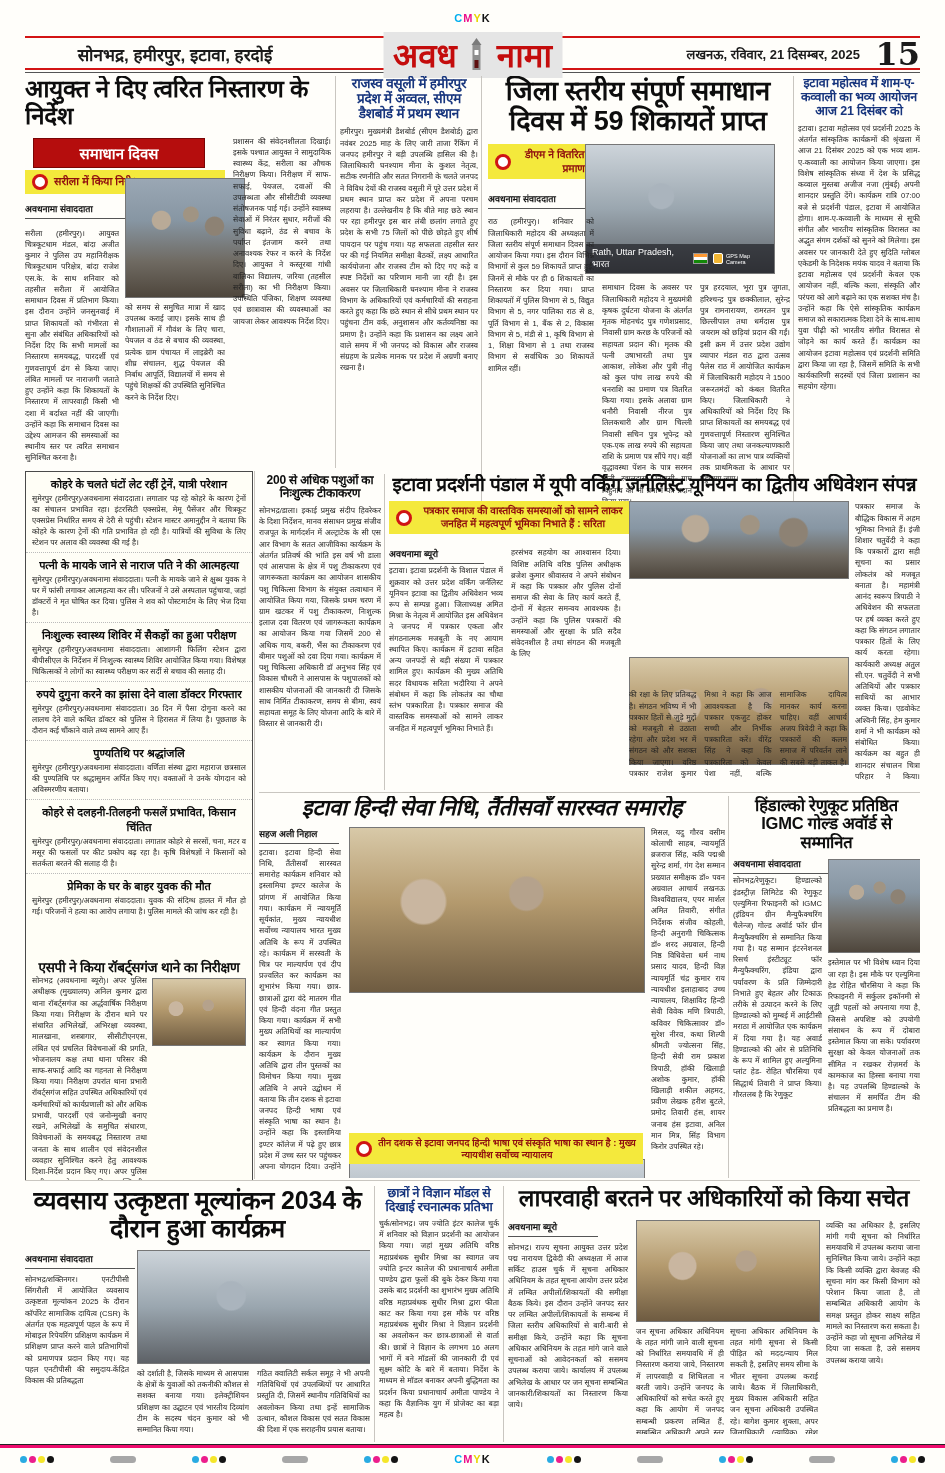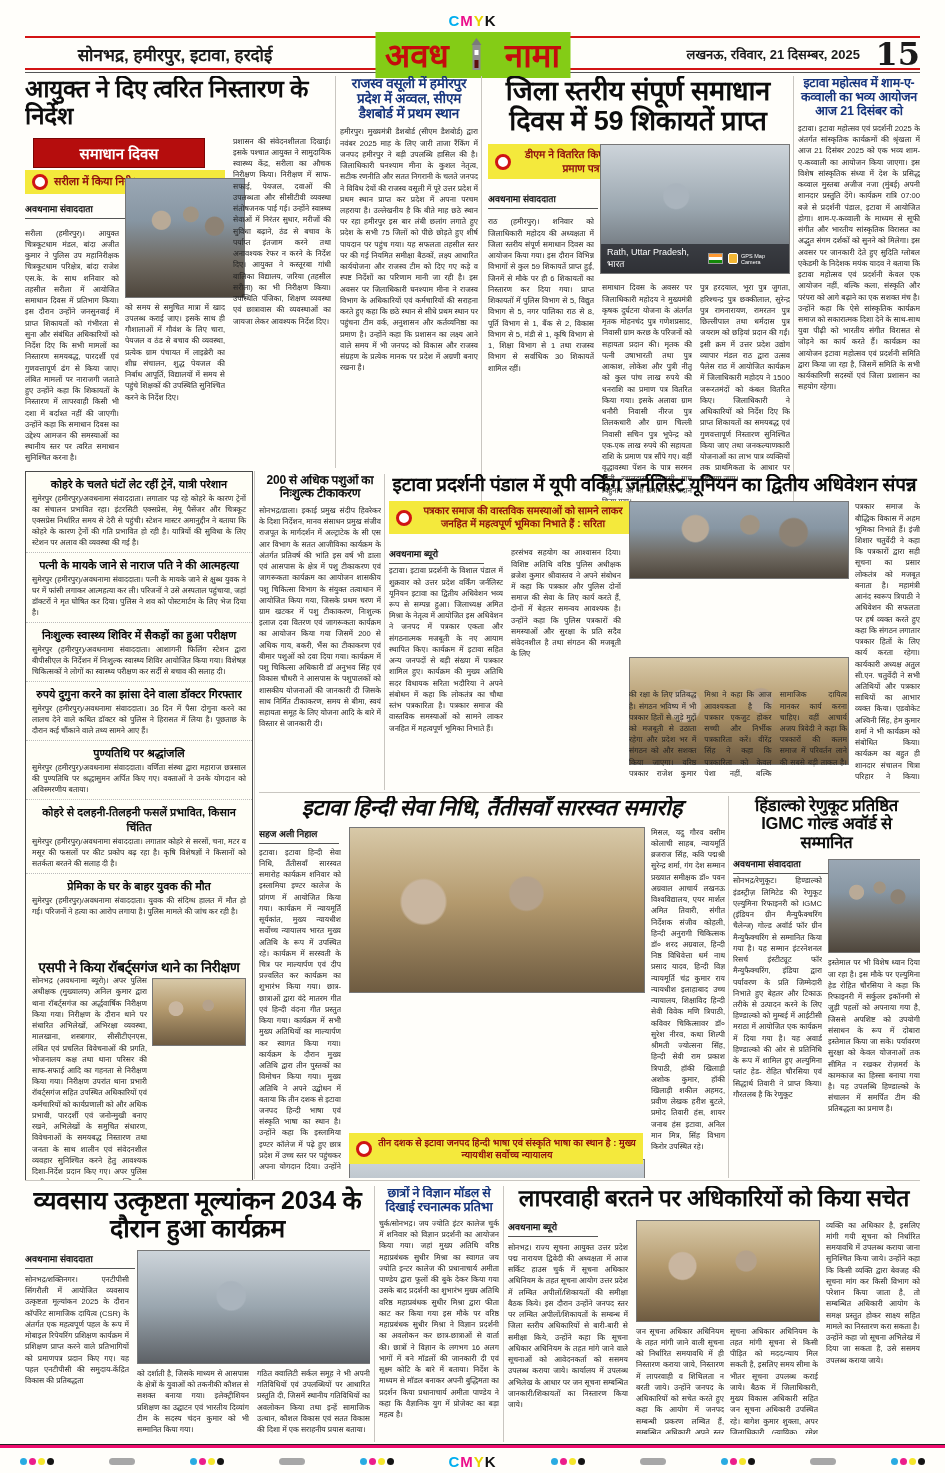--- a/index.html
+++ b/index.html
@@ -32,29 +32,29 @@
   .vline{background:#c9c6c0;width:1px;}
   .hline{background:#c9c6c0;height:1px;}
   .brief{padding:3px 6px 4px 6px;border-bottom:1px dotted #bbb;}
   .brief:last-child{border-bottom:none;}
   .brief h4{margin:1px 0 2px 0;font-size:11px;text-align:center;color:#0d0d0d;}
   .brief p{margin:0;font-size:7.6px;line-height:1.45;text-align:justify;color:#222;}
   .cols3{column-count:3;column-gap:8px;}
   .capsule{width:26px;height:7px;border-radius:4px;background:#a7a7a7;}
   .dot{width:7px;height:7px;border-radius:50%;}
   .dotgrp{display:flex;gap:2px;align-items:center;}
-  .cmyk-line{font-size:15px;font-weight:bold;letter-spacing:1px;}
+  .cmyk-line{font-size:11px;font-weight:bold;letter-spacing:1px;}
   .c-c{color:#00aeef}.c-m{color:#ec108c}.c-y{color:#e8d400}.c-k{color:#111}
   .photo-band{position:absolute;left:0;right:0;bottom:0;background:rgba(20,20,25,.62);
               color:#fff;font-size:9px;padding:3px 6px;display:flex;align-items:center;gap:5px;}
   .flag{width:13px;height:9px;flex:none;display:inline-block;
         background:linear-gradient(180deg,#ff9933 33%,#fff 33% 66%,#138808 66%);border:0.5px solid #999;}
   .gps{margin-left:auto;display:flex;align-items:center;gap:3px;font-size:5.5px;color:#fff;}
   .gps .sq{width:9px;height:9px;border-radius:2px;background:#f2b633;border:1px solid #fff;}
-  .masthead{display:flex;align-items:flex-end;gap:20px;background:#84cc16;padding:0 10px;text-align:center;}
+  .masthead{display:flex;align-items:flex-end;gap:12px;background:#e5e5e5;padding:0 10px;text-align:center;}
   .masthead .word{font-size:33px;font-weight:bold;color:#c40c0c;line-height:1;}
 </style>
 </head>
 <body>
 
 <div class="page">
 
   <div class="abs cmyk-line" style="top:12px;left:0;width:945px;text-align:center;">
     <span class="c-c">C</span><span class="c-m">M</span><span class="c-y">Y</span><span class="c-k">K</span>
   </div>
@@ -111,21 +111,21 @@
   <div class="abs vline" style="left:481px;top:76px;height:430px;"></div>
 
   <div class="abs" style="top:76px;left:486px;width:304px;height:430px;overflow:hidden;">
     <div class="hl center" style="font-size:27px;">जिला स्तरीय संपूर्ण समाधान दिवस में 59 शिकायतें प्राप्त</div>
     <div style="position:relative;height:360px;margin-top:6px;">
       <div class="abs badge-yellow" style="left:2px;top:2px;width:150px;font-size:10.5px;">
         <span class="ring"></span>
         <span>डीएम ने वितरित किए सहायता प्रमाण पत्र</span>
       </div>
       <div class="abs byline" style="left:2px;top:50px;width:110px;">अवधनामा संवाददाता</div>
-      <div class="abs photo cool" style="left:114px;top:2px;width:188px;height:128px;text-decoration:underline;">
+      <div class="abs photo cool" style="left:99px;top:2px;width:188px;height:128px;text-decoration:underline;">
         <div class="photo-band">
           <span>Rath, Uttar Pradesh, भारत</span>
           <span class="flag"></span>
           <span class="gps">
               <span class="sq"></span>
               <span>GPS Map Camera</span>
             </span>
         </div>
       </div>
       <div class="abs bodytxt" style="left:2px;top:74px;width:106px;height:286px;">राठ (हमीरपुर)। शनिवार को जिलाधिकारी महोदय की अध्यक्षता में जिला स्तरीय संपूर्ण समाधान दिवस का आयोजन किया गया। इस दौरान विभिन्न विभागों से कुल 59 शिकायतें प्राप्त हुईं, जिनमें से मौके पर ही 6 शिकायतों का निस्तारण कर दिया गया। प्राप्त शिकायतों में पुलिस विभाग से 5, विद्युत विभाग से 5, नगर पालिका राठ से 8, पूर्ति विभाग से 1, बैंक से 2, विकास विभाग से 5, मंडी से 1, कृषि विभाग से 1, शिक्षा विभाग से 1 तथा राजस्व विभाग से सर्वाधिक 30 शिकायतें शामिल रहीं।</div>

